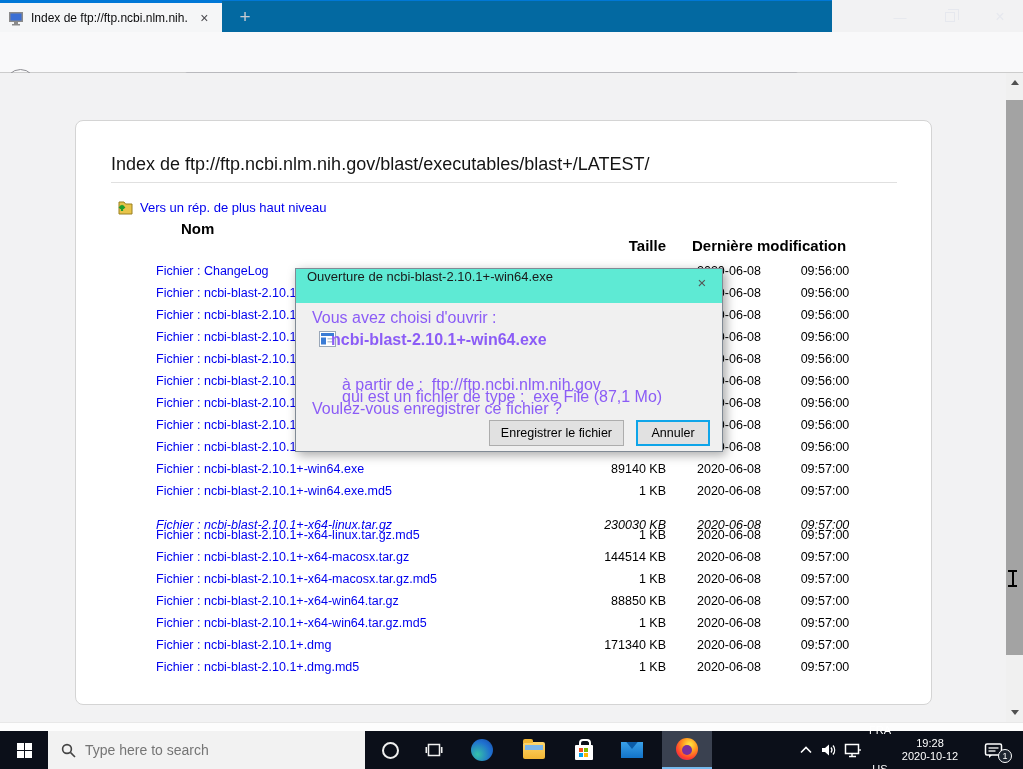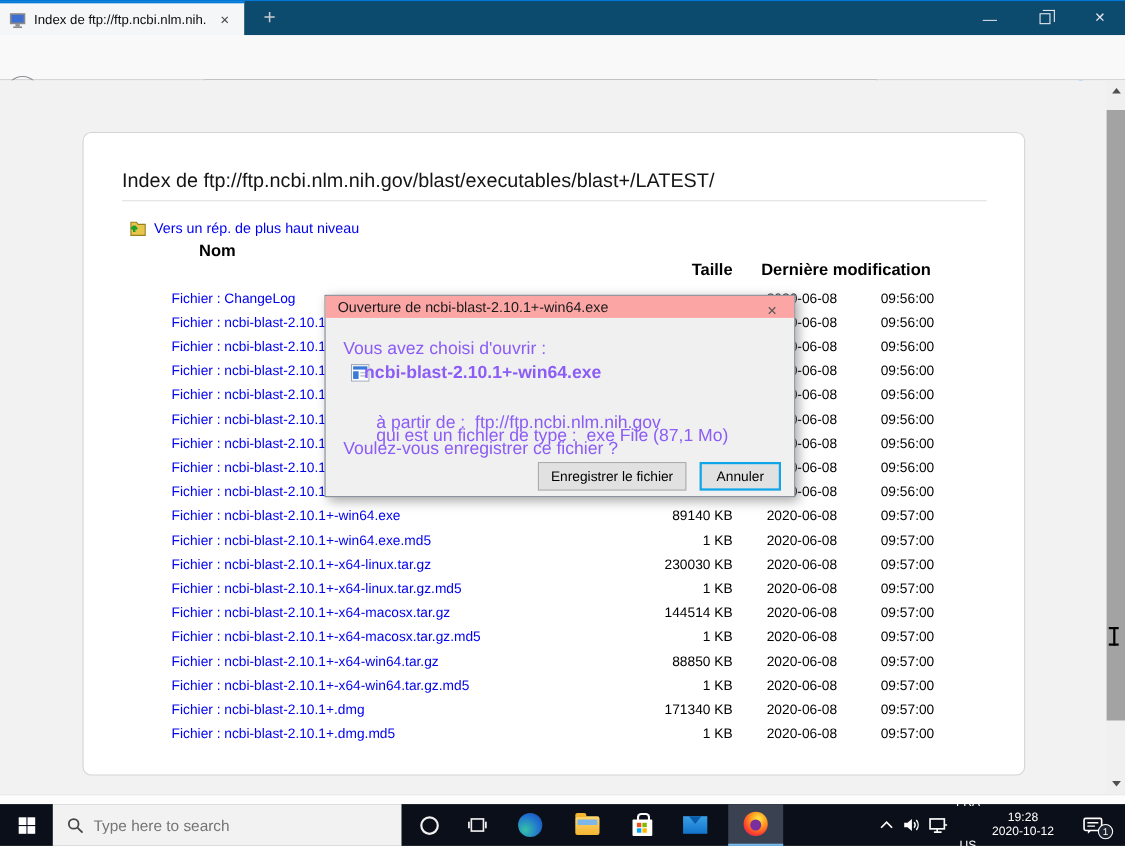--- a/index.html
+++ b/index.html
@@ -1,20 +1,20 @@
 <!DOCTYPE html>
 <html><head>
 <meta charset="utf-8">
 <style>
   * { margin:0; padding:0; box-sizing:border-box; }
   html,body { width:1023px; height:769px; overflow:hidden; }
   body { font-family:"Liberation Sans", sans-serif; position:relative; background:#f2f2f3; }
 
   
-  #titlebar { position:absolute; left:0; top:0; width:1023px; height:32px; background:#0c4a6e; border-top:1px solid #0078d7; }
+  #titlebar { position:absolute; left:0; top:0; width:832px; height:32px; background:#0369a1; border-top:1px solid #0078d7; }
   #tab { position:absolute; left:0; top:0; width:222px; height:32px; background:#f5f6f7; border-top:2px solid #0078d7; display:flex; align-items:center; padding:0 8px; }
   #tab .tab-title { font-size:12px; color:#0c0c0d; white-space:nowrap; overflow:hidden; width:165px; margin-left:7px; }
   #tab .tab-close { margin-left:2px; color:#4a4a4f; font-size:14px; width:20px; text-align:center; cursor:default; }
   #new-tab { position:absolute; left:228px; top:0; width:34px; height:32px; color:#c8cad0; font-size:19px; display:flex; align-items:center; justify-content:center; }
   .win-ctrl { position:absolute; top:0; width:46px; height:32px; display:flex; align-items:center; justify-content:center; color:#e6e8ee; font-size:13px; }
   #btn-restore span { display:block; width:10px; height:10px; border:1px solid #e6e8ee; position:relative; }
   #btn-restore span:before { content:""; position:absolute; left:2px; top:-4px; width:10px; height:10px; border:1px solid #e6e8ee; border-left:none; border-bottom:none; }
 
   
   #navbar { position:absolute; left:0; top:32px; width:1023px; height:41px; background:#f9f9fa; border-bottom:1px solid #ccc; }
@@ -56,21 +56,21 @@
   .scroll-arrow { position:absolute; left:4px; width:0; height:0; border-left:4px solid transparent; border-right:4px solid transparent; }
   #arrow-up { top:7px; border-bottom:5px solid #505050; left:4.5px; }
   #arrow-down { bottom:7px; border-top:5px solid #505050; left:4.5px; }
   #bottom-strip { position:absolute; left:0; top:722px; width:1023px; height:9px; background:#fdfdfd; border-top:1px solid #e8e8e8; }
   #mouse-cursor { position:absolute; left:1008px; top:497px; width:9px; height:17px; }
   #mouse-cursor:before { content:""; position:absolute; left:4px; top:0; width:2px; height:17px; background:#000; }
   #mouse-cursor:after { content:""; position:absolute; left:0; top:0; width:9px; height:2px; background:#000; box-shadow:0 15px 0 #000; }
 
   
   #dialog { position:absolute; left:295px; top:195px; width:428px; height:184px; background:#f0f0f0; border:1px solid #808a95; box-shadow:3px 3px 10px rgba(0,0,0,.35); }
-  #dialog-titlebar { position:absolute; left:0; top:0; width:100%; height:20px; background:#fca5a5; display:flex; align-items:center; }
+  #dialog-titlebar { position:absolute; left:0; top:0; width:100%; height:34px; background:#5eead4; display:flex; }
   #dialog-title { font-size:13px; color:#1a1a1a; margin-left:11px; }
   #dialog-close { position:absolute; right:9px; top:5px; width:22px; height:20px; text-align:center; color:#555; font-size:15px; }
   .dlg-text { position:absolute; font-size:16px; color:#8b5cf6; }
   #dlg-filename { font-weight:bold; }
   #dlg-buttons { position:absolute; right:12px; bottom:5px; display:flex; gap:12px; }
   .dlg-btn { font-family:"Liberation Sans",sans-serif; font-size:12.5px; color:#000; background:#e1e1e1; border:1px solid #adadad; height:26px; padding:0 11px; }
   #btn-cancel { border:2px solid #0ea5e9; width:74px; }
 
   
   #taskbar { position:absolute; left:0; top:731px; width:1023px; height:38px; background:#0b0f19; }
@@ -281,21 +281,21 @@
           <span class="c-size">89140 KB</span>
           <span class="c-date">2020-06-08</span>
           <span class="c-time">09:57:00</span>
         </div>
         <div class="frow" style="top: 363px;">
           <a class="c-name" href="#">Fichier : ncbi-blast-2.10.1+-win64.exe.md5</a>
           <span class="c-size">1 KB</span>
           <span class="c-date">2020-06-08</span>
           <span class="c-time">09:57:00</span>
         </div>
-        <div class="frow" style="top: 385px;">
+        <div class="frow" style="top: 397px; font-style: italic;">
           <a class="c-name" href="#">Fichier : ncbi-blast-2.10.1+-x64-linux.tar.gz</a>
           <span class="c-size">230030 KB</span>
           <span class="c-date">2020-06-08</span>
           <span class="c-time">09:57:00</span>
         </div>
         <div class="frow" style="top: 407px;">
           <a class="c-name" href="#">Fichier : ncbi-blast-2.10.1+-x64-linux.tar.gz.md5</a>
           <span class="c-size">1 KB</span>
           <span class="c-date">2020-06-08</span>
           <span class="c-time">09:57:00</span>

